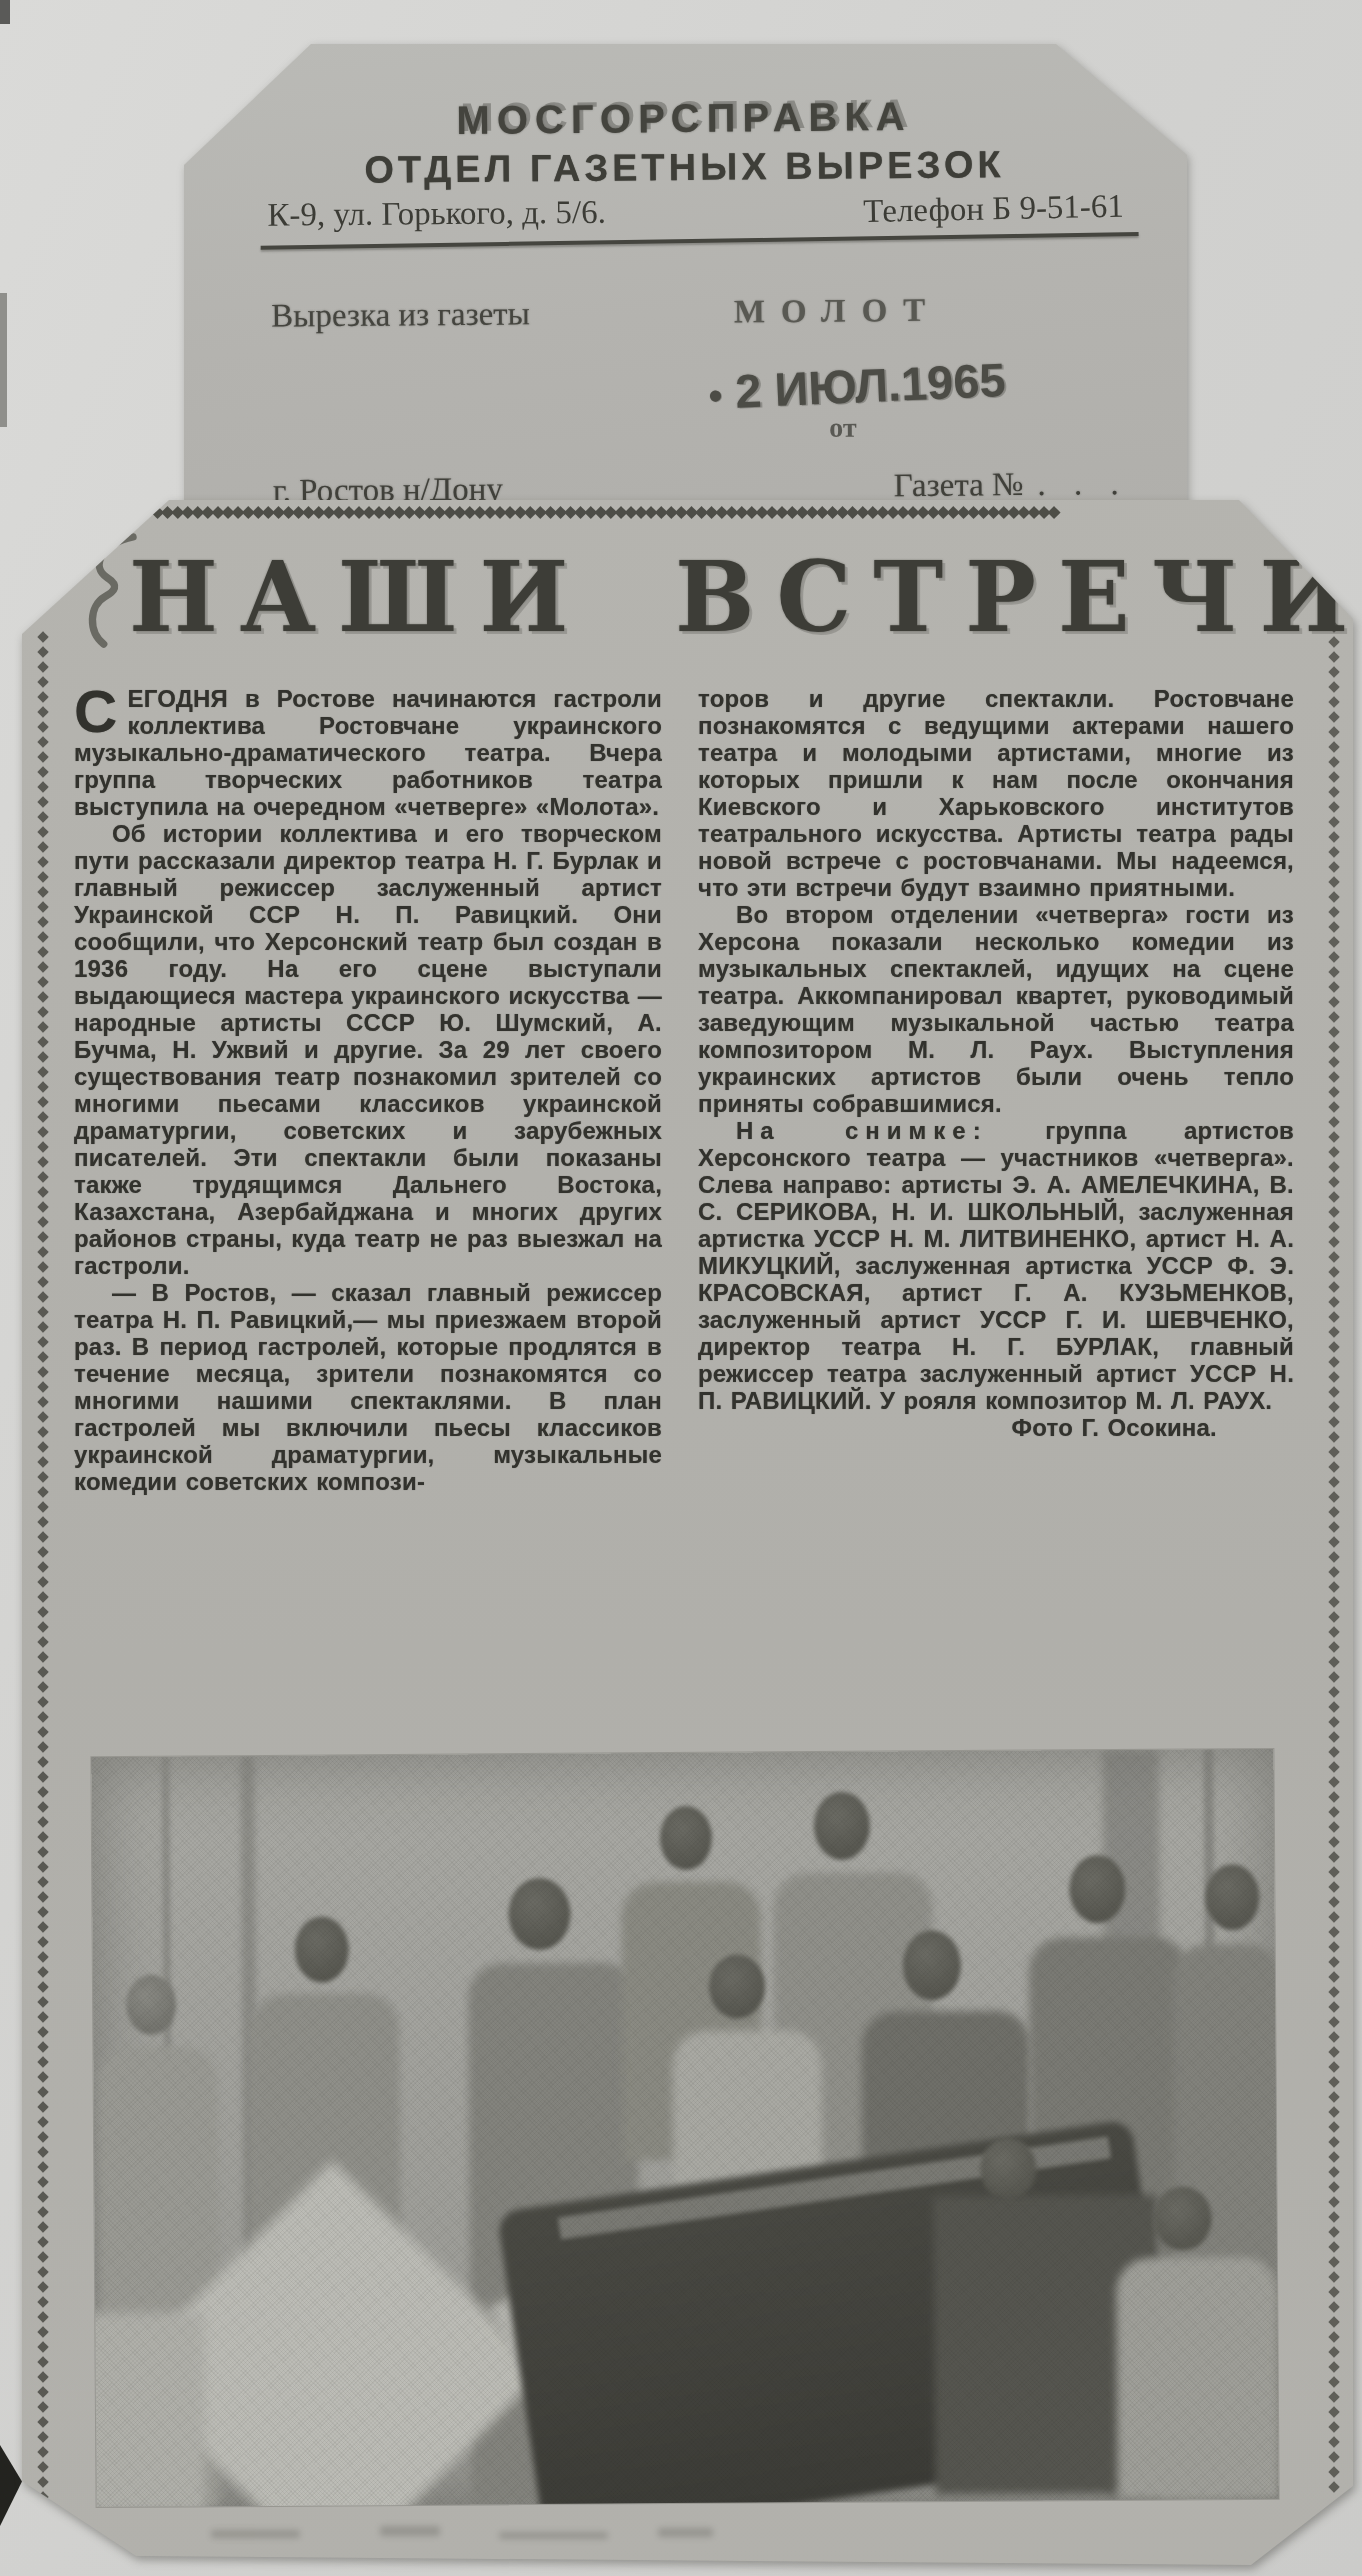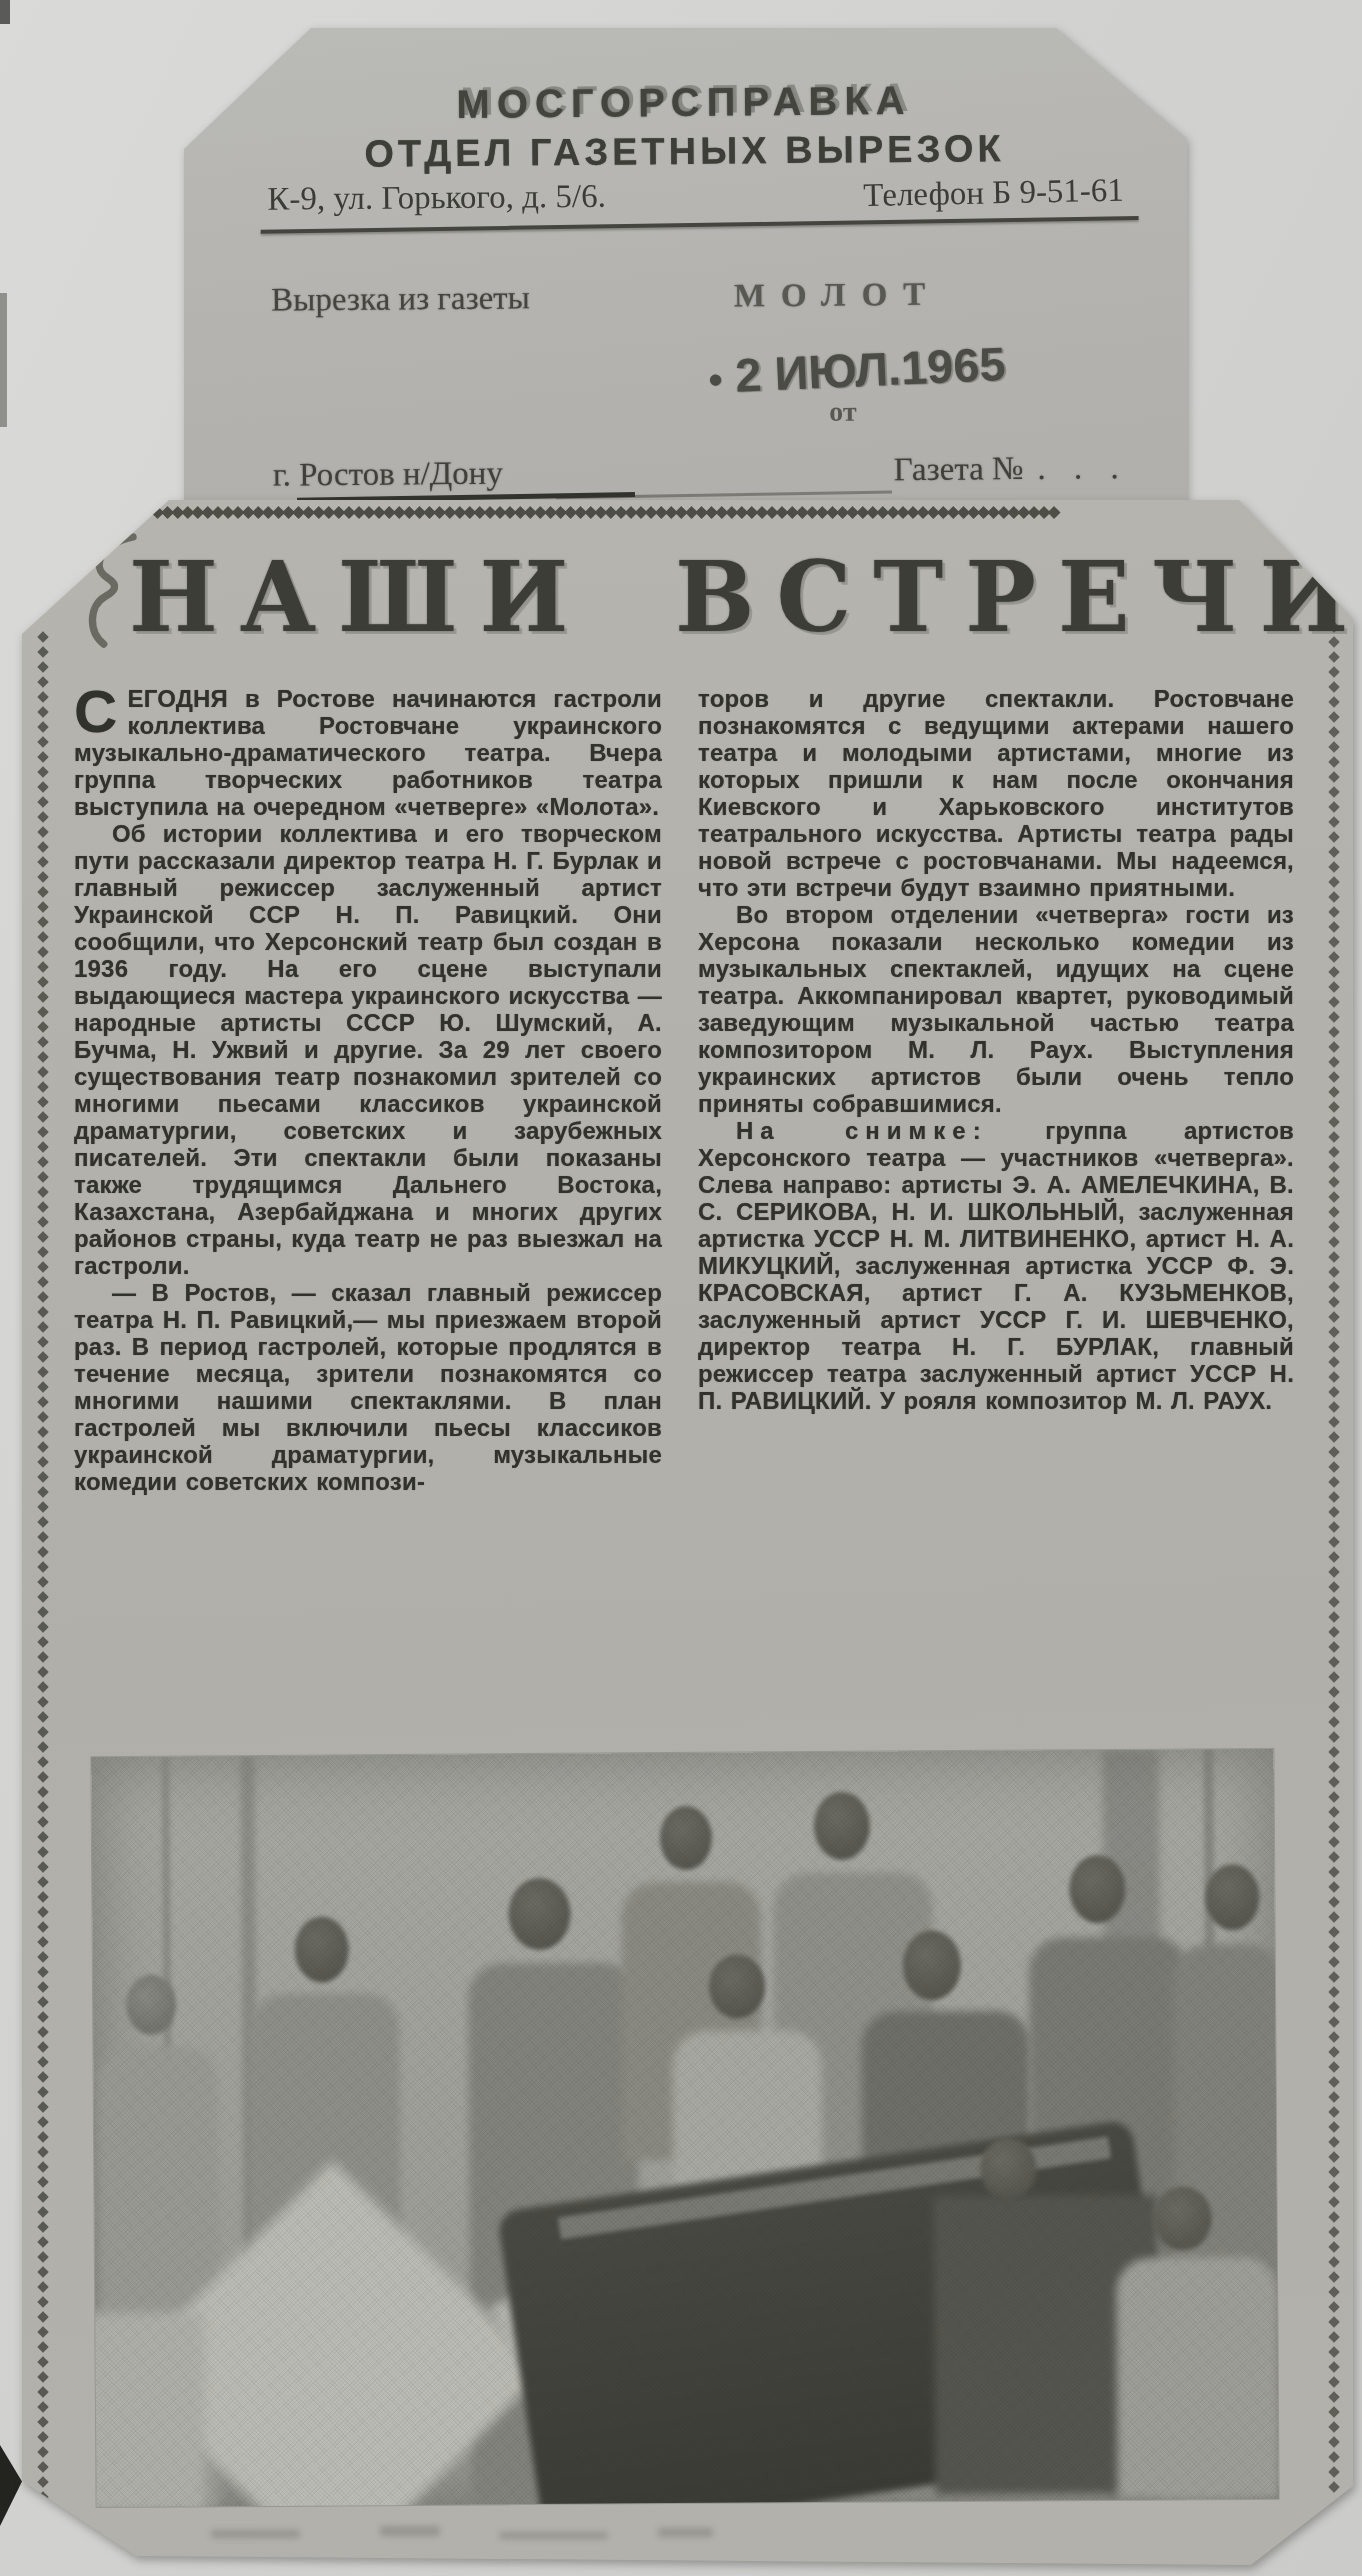--- a/index.html
+++ b/index.html
@@ -7,21 +7,21 @@
     width:1362px;height:2576px;position:relative;overflow:hidden;
     background:linear-gradient(115deg,#dadad8 0%,#d2d2d0 40%,#cbcbc9 100%);
     font-family:"Liberation Serif",serif;
   }
   
   .artifact{position:absolute;}
   .art-tl{left:0;top:0;width:10px;height:24px;background:#3a3a38;opacity:.8;}
   .art-left{left:0;top:293px;width:7px;height:134px;background:#8f8f8b;}
   .art-bl{left:0;top:2445px;width:22px;height:81px;background:#23231f;clip-path:polygon(0 0,100% 45%,0 100%);}
   
-  .card-wrap{position:absolute;left:184px;top:28px;filter:drop-shadow(2px 3px 4px rgba(60,60,55,.35));}
+  .card-wrap{position:absolute;left:184px;top:44px;filter:drop-shadow(2px 3px 4px rgba(60,60,55,.35));}
   .card{
     width:1003px;height:479px;position:relative;
     background:linear-gradient(175deg,#babab6 0%,#b4b3af 55%,#b0afab 100%);
     clip-path:polygon(127px 0,872px 0,1003px 111px,1003px 479px,0 479px,0 121px);
     color:#3a3a34;
   }
   .card-inner{position:absolute;inset:0;transform:rotate(-.5deg);}
   .org{
     position:absolute;top:52px;left:0;width:100%;text-align:center;margin:0;
     font-family:"Liberation Sans",sans-serif;font-size:40px;font-weight:800;letter-spacing:7px;
@@ -153,20 +153,21 @@
     <div class="cols">
       <div class="col col-left">
         <p><span class="dropcap">С</span><span>ЕГОДНЯ в Ростове начинаются гастроли коллектива Ростовчане украинского музыкально-драматического театра. Вчера группа творческих работников театра выступила на очередном «четверге» «Молота».</span></p>
         <p class="ind"><span>Об истории коллектива и его творческом пути рассказали директор театра Н. Г. Бурлак и главный режиссер заслуженный артист Украинской ССР Н. П. Равицкий. Они сообщили, что Херсонский театр был создан в 1936 году. На его сцене выступали выдающиеся мастера украинского искусства — народные артисты СССР Ю. Шумский, А. Бучма, Н. Ужвий и другие. За 29 лет своего существования театр познакомил зрителей со многими пьесами классиков украинской драматургии, советских и зарубежных писателей. Эти спектакли были показаны также трудящимся Дальнего Востока, Казахстана, Азербайджана и многих других районов страны, куда театр не раз выезжал на гастроли.</span></p>
         <p class="ind"><span>— В Ростов, — сказал главный режиссер театра Н. П. Равицкий,— мы приезжаем второй раз. В период гастролей, которые продлятся в течение месяца, зрители познакомятся со многими нашими спектаклями. В план гастролей мы включили пьесы классиков украинской драматургии, музыкальные комедии советских компози-</span></p>
       </div>
       <div class="col col-right">
         <p><span>торов и другие спектакли. Ростовчане познакомятся с ведущими актерами нашего театра и молодыми артистами, многие из которых пришли к нам после окончания Киевского и Харьковского институтов театрального искусства. Артисты театра рады новой встрече с ростовчанами. Мы надеемся, что эти встречи будут взаимно приятными.</span></p>
         <p class="ind"><span>Во втором отделении «четверга» гости из Херсона показали несколько комедии из музыкальных спектаклей, идущих на сцене театра. Аккомпанировал квартет, руководимый заведующим музыкальной частью театра композитором М. Л. Раух. Выступления украинских артистов были очень тепло приняты собравшимися.</span></p>
         <p class="ind"><span class="lead">На снимке:</span><span> группа артистов Херсонского театра — участников «четверга». Слева направо: артисты Э. А. АМЕЛЕЧКИНА, В. С. СЕРИКОВА, Н. И. ШКОЛЬНЫЙ, заслуженная артистка УССР Н. М. ЛИТВИНЕНКО, артист Н. А. МИКУЦКИЙ, заслуженная артистка УССР Ф. Э. КРАСОВСКАЯ, артист Г. А. КУЗЬМЕНКОВ, заслуженный артист УССР Г. И. ШЕВЧЕНКО, директор театра Н. Г. БУРЛАК, главный режиссер театра заслуженный артист УССР Н. П. РАВИЦКИЙ. У рояля композитор М. Л. РАУХ.</span></p>
+        <p class="credit">Фото Г. Осокина.</p>
       </div>
     </div>
 
     <div class="photo">
 
       <div class="ph blob" style="left:70px;top:0;width:8px;height:516px;background:#84847f;opacity:.7;filter:blur(2px);"></div>
       <div class="ph blob" style="left:149px;top:0;width:14px;height:616px;background:#7d7d78;opacity:.6;filter:blur(3px);"></div>
       <div class="ph blob" style="left:1011px;top:0;width:56px;height:750px;background:#6f6f6a;opacity:.5;filter:blur(4px);"></div>
       <div class="ph blob" style="left:1112px;top:0;width:10px;height:735px;background:#777772;opacity:.6;filter:blur(2px);"></div>
 

